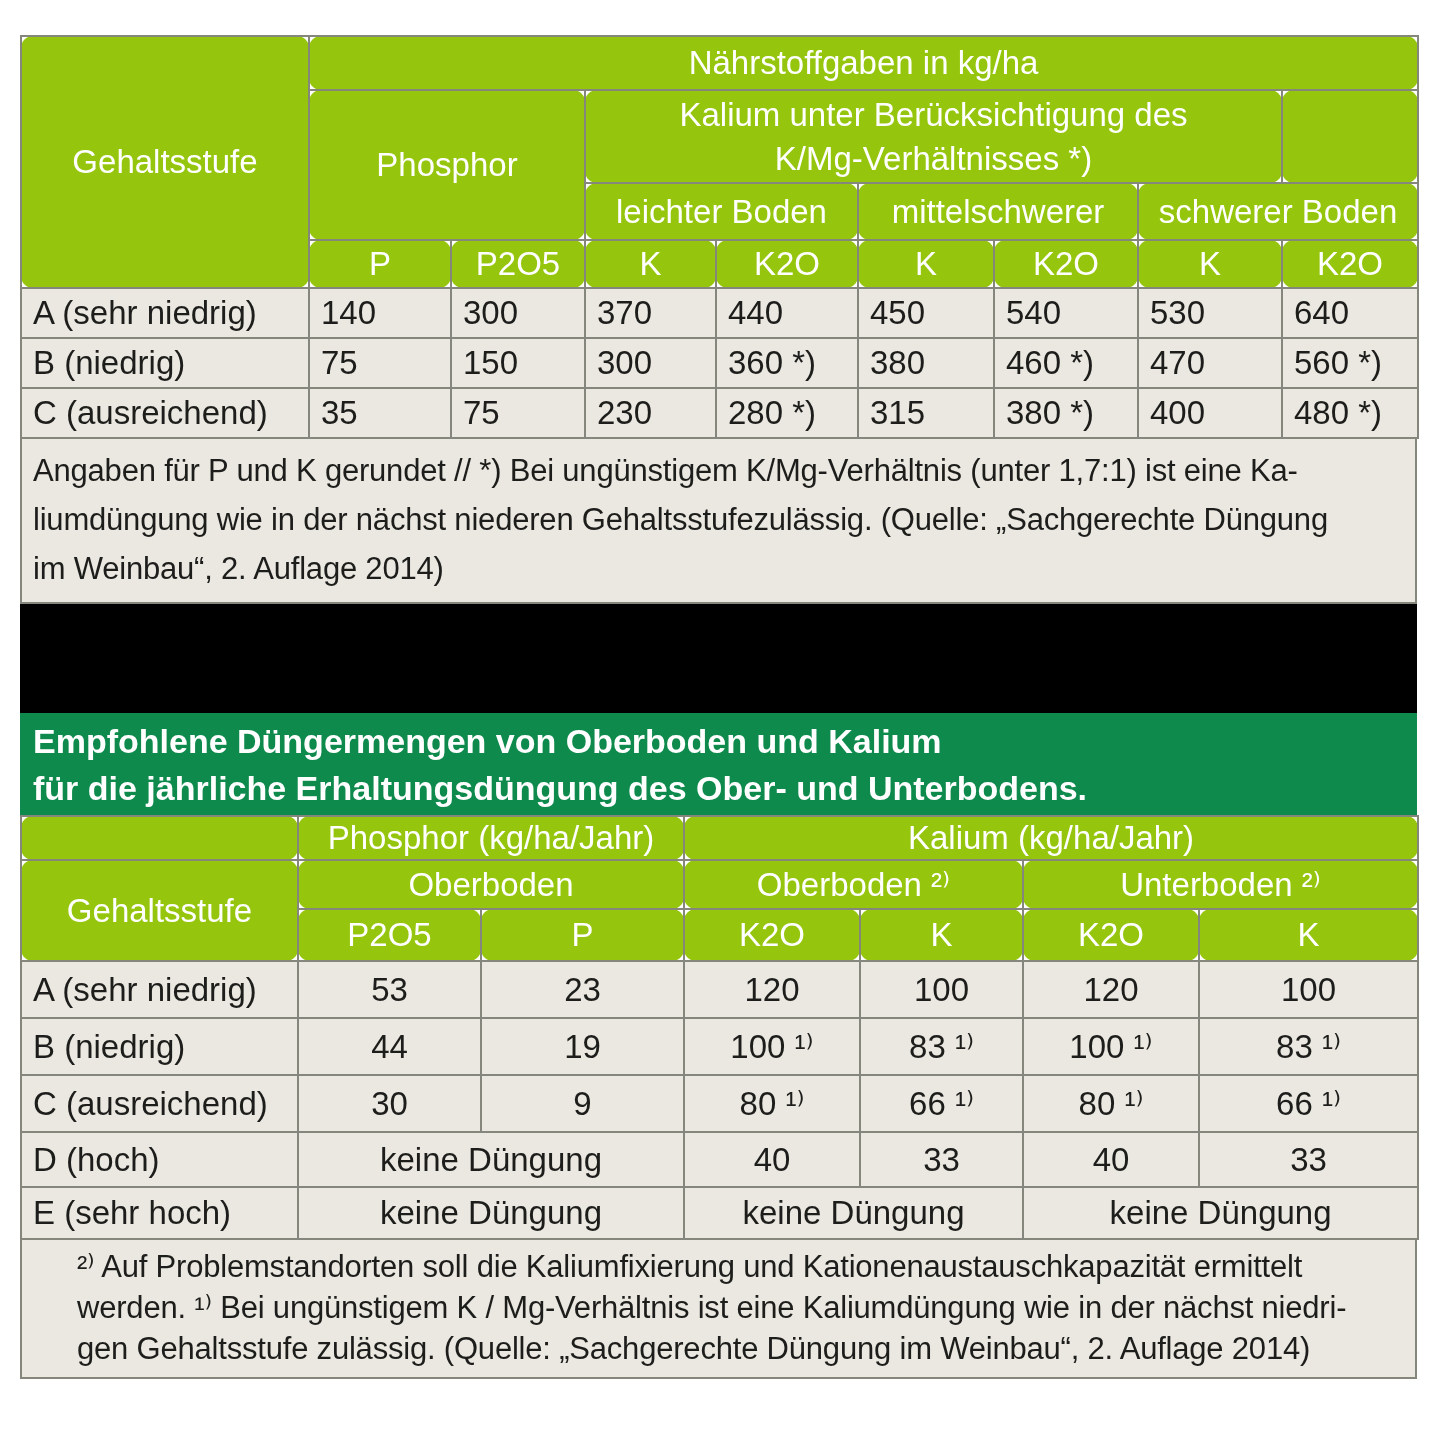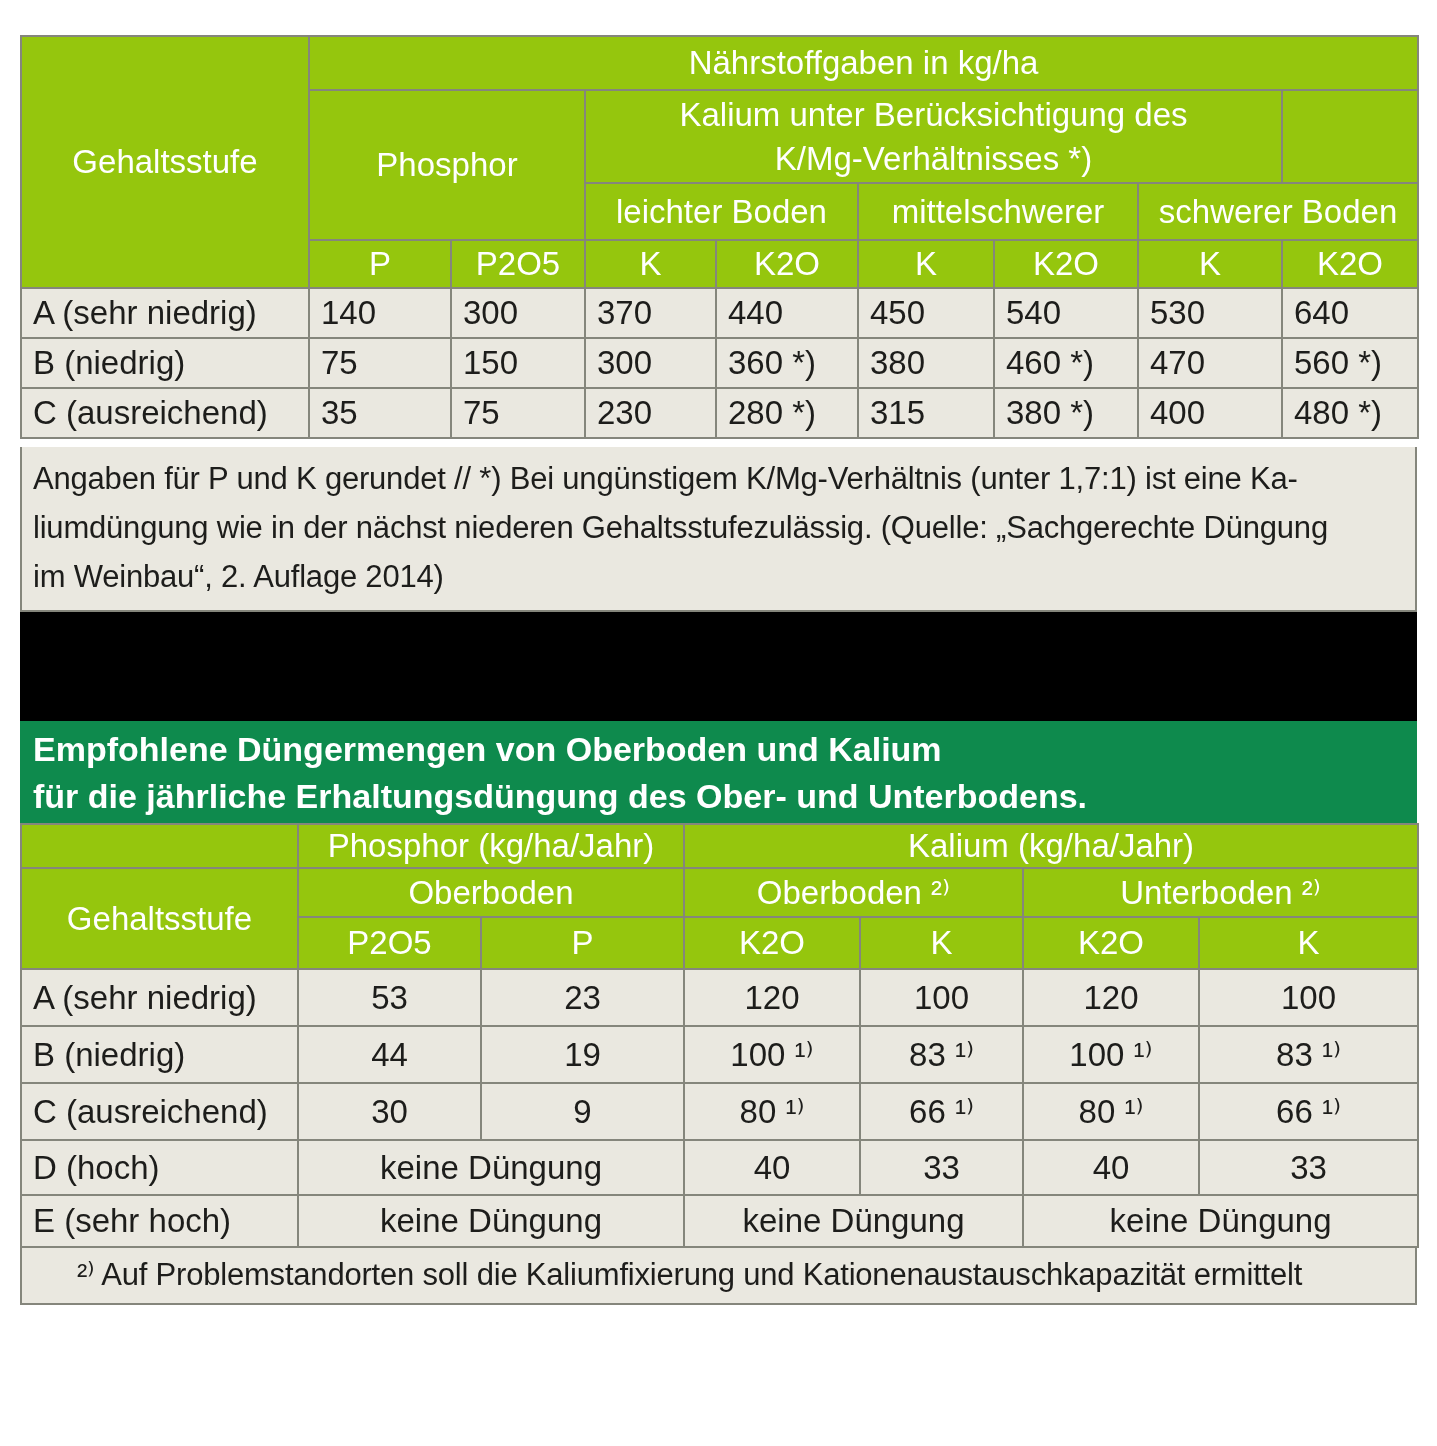--- a/index.html
+++ b/index.html
@@ -11,32 +11,32 @@
   .titlebar { background: #0e8a4d; color: #ffffff; width: 100%; overflow: hidden; }
   .titlebar1 { height: 53px; line-height: 53px; font-size: 33px; padding-left: 13px;
                border: 2px solid #85867c; border-bottom: none; white-space: nowrap; }
   .titlebar2 { height: 102px; padding: 5px 0 0 13px; font-weight: bold; font-size: 34px; }
   .titlebar2 .tline { line-height: 47px; white-space: nowrap; }
 
   
   table { border-collapse: collapse; table-layout: fixed; width: 1397px; }
   th, td { border: 2px solid #85867c; overflow: hidden; }
   th { background: #95c60d; color: #ffffff; font-weight: normal; font-size: 33px;
-       text-align: center; vertical-align: middle; }
+       text-align: center; vertical-align: middle; border-radius: 12px; }
   td { background: #eae8e0; font-size: 33px; vertical-align: middle; }
   .t1 td { text-align: left; padding-left: 11px; white-space: nowrap; }
   .t2 td { text-align: center; white-space: nowrap; }
   .t2 td.rowlabel { text-align: left; padding-left: 11px; }
   .t2 th { font-weight: normal; }
   .khead div { line-height: 44px; }
 
   
   .footnote { background: #eae8e0; border: 2px solid #85867c; border-top: none;
               width: 100%; font-size: 31px; letter-spacing: -0.2px; }
-  .footnote1 { padding: 7px 11px 9px 11px; margin-top: 8px; }
+  .footnote1 { padding: 7px 11px 9px 11px; }
   .footnote1 .fline { line-height: 49px; white-space: nowrap; }
   .footnote2 { padding: 6px 11px 8px 11px; }
   .footnote2 .fline { line-height: 41px; white-space: nowrap; margin-left: 44px; }
 
   
   .band { width: 100%; height: 109px; background: #000000; }
 </style>
 </head>
 <body>
 
@@ -201,15 +201,17 @@
       <td class="rowlabel">E (sehr hoch)</td>
       <td colspan="2">keine Düngung</td>
       <td colspan="2">keine Düngung</td>
       <td colspan="2">keine Düngung</td>
     </tr>
   </tbody>
     </table>
 
   <div class="footnote footnote2">
     <div class="fline">²⁾ Auf Problemstandorten soll die Kaliumfixierung und Kationenaustauschkapazität ermittelt</div>
+    <div class="fline">werden. ¹⁾ Bei ungünstigem K / Mg-Verhältnis ist eine Kaliumdüngung wie in der nächst niedri-</div>
+    <div class="fline">gen Gehaltsstufe zulässig. (Quelle: „Sachgerechte Düngung im Weinbau“, 2. Auflage 2014)</div>
   </div>
 
 </div>
 
 </body></html>

